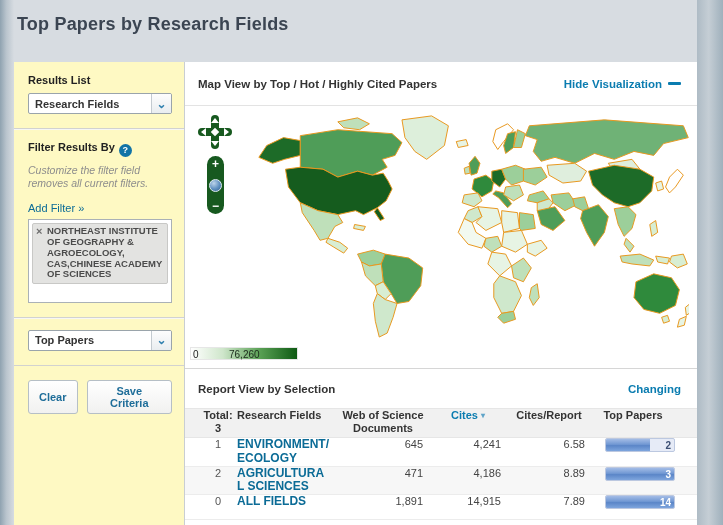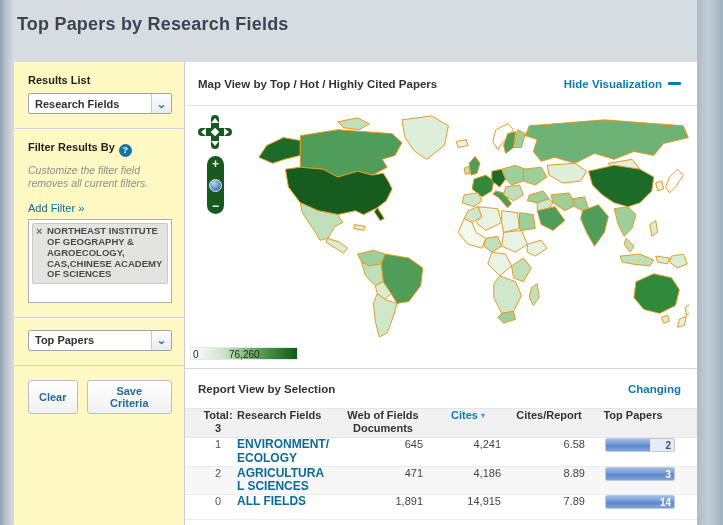--- a/index.html
+++ b/index.html
@@ -294,21 +294,21 @@
       <a class="rh-link blue">Changing</a>
     </div>
 
     <div class="tbl">
       <div class="tbl-row tbl-header">
         <div class="c1 hdr-2line">
           <div>Total:</div>
           <div>3</div>
         </div>
         <div class="c2">Research Fields</div>
-        <div class="c3 hdr-2line">Web of Fields Documents</div>
+        <div class="c3 hdr-2line">Web of Science Documents</div>
         <div class="c4" style="text-align:center">
           <span class="sort-link"><span>Cites</span> <span class="sort-caret">▾</span></span>
         </div>
         <div class="c5">Cites/Report</div>
         <div class="c6">Top Papers</div>
       </div>
 
       <div class="tbl-row tbl-datarow">
         <div class="c1 rank">1</div>
         <div class="c2"><a class="field-link">ENVIRONMENT/ECOLOGY</a></div>

